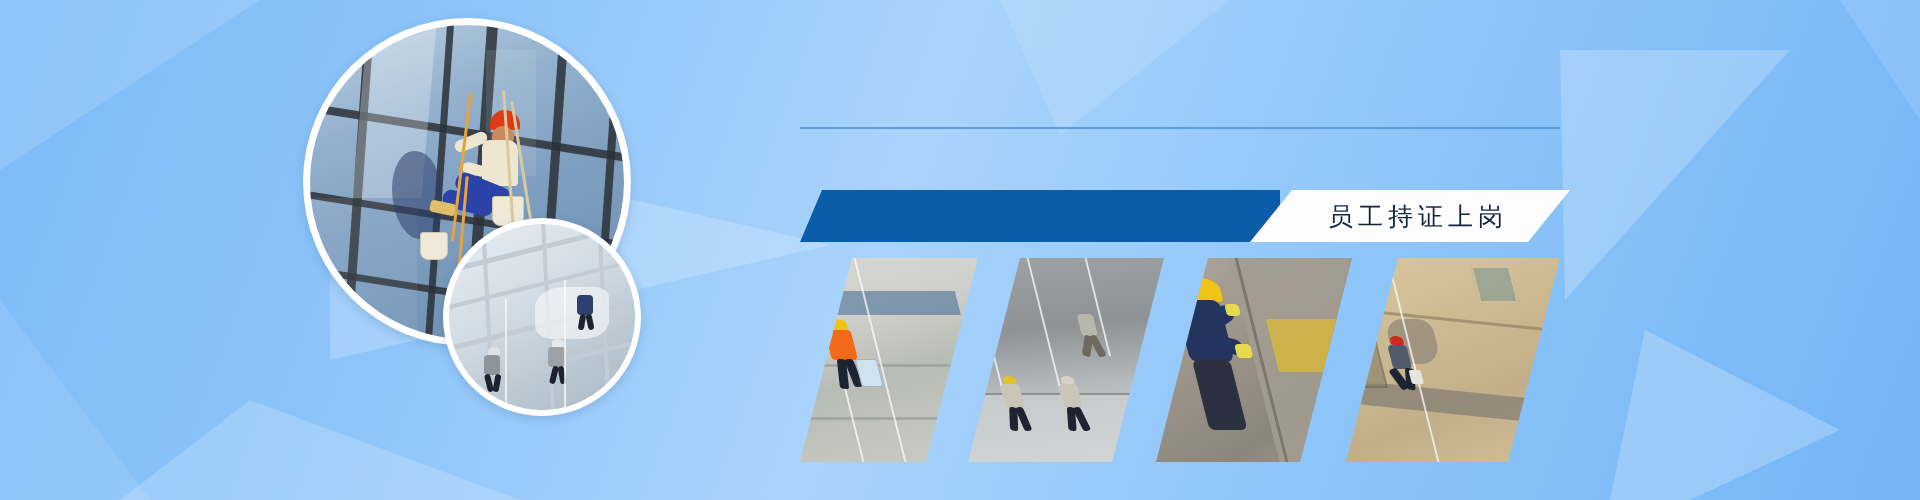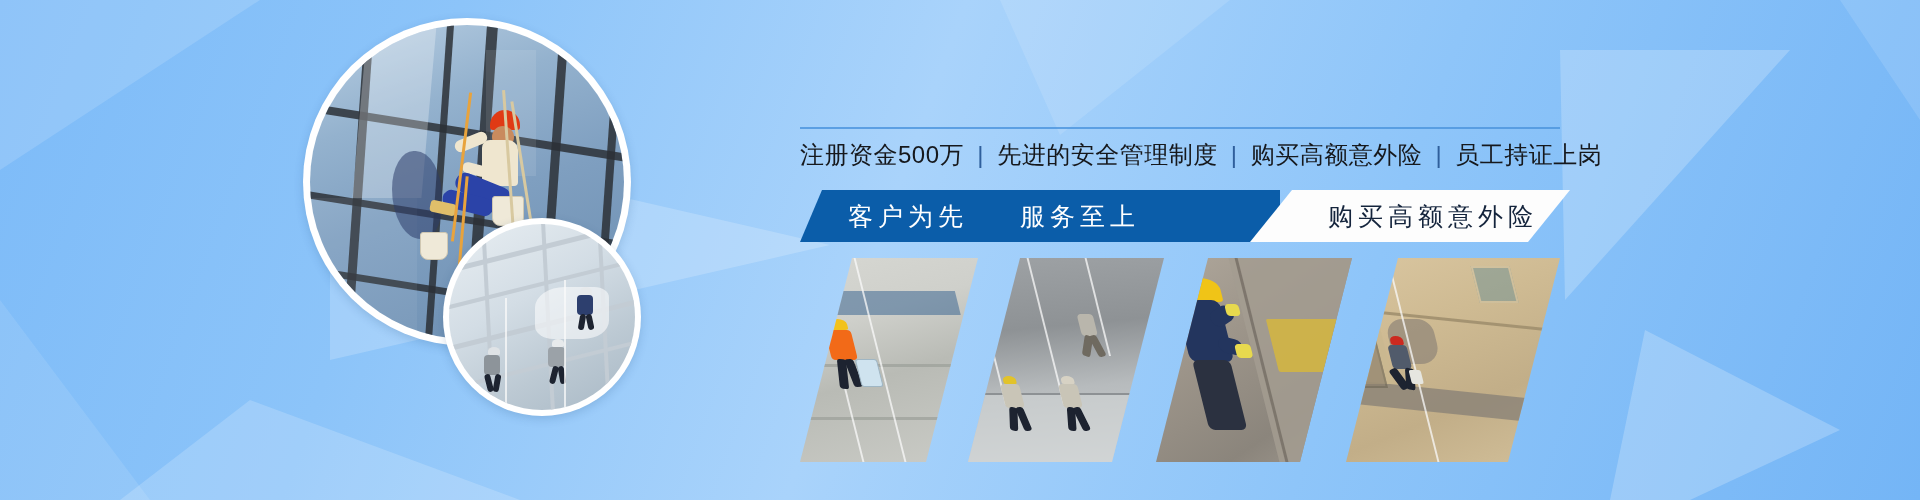--- a/index.html
+++ b/index.html
@@ -202,39 +202,26 @@
           <div class="l" style="left:12px;top:27px;width:6px;height:18px;transform:rotate(10deg);"></div>
         </div>
         <div class="line-v" style="left:30%;top:40%;height:60%;"></div>
         <div class="line-v" style="left:62%;top:30%;height:70%;"></div>
       </div>
     </div>
   </div>
 
   <div class="rule"></div>
 
-  <div class="subline">
-    <span>注册资金500万</span>
-    <span class="sep">|</span>
-    <span>先进的安全管理制度</span>
-    <span class="sep">|</span>
-    <span>购买高额意外险</span>
-    <span class="sep">|</span>
-    <span>员工持证上岗</span>
-  </div>
 
   <div class="slogan">
     <div class="slg-dark"></div>
     <div class="slg-light"></div>
-    <div class="slg-t1">
-      <span>客户为先</span>
-      <span>服务至上</span>
-    </div>
     <div class="slg-t2">
-      <span>购买高额意外险</span>
+      <span>员工持证上岗</span>
     </div>
   </div>
 
   <div class="strip">
 
     <div class="shot s1">
       <div class="ph sc1">
         <div class="sf" style="position:absolute;left:20%;top:16%;width:62%;height:12%;background:#2f5e8e;"></div>
         <div class="sf" style="position:absolute;left:0;top:52%;width:100%;height:3px;background:#9fa29c;opacity:.8;"></div>
         <div class="sf" style="position:absolute;left:0;top:78%;width:100%;height:3px;background:#9fa29c;opacity:.8;"></div>

